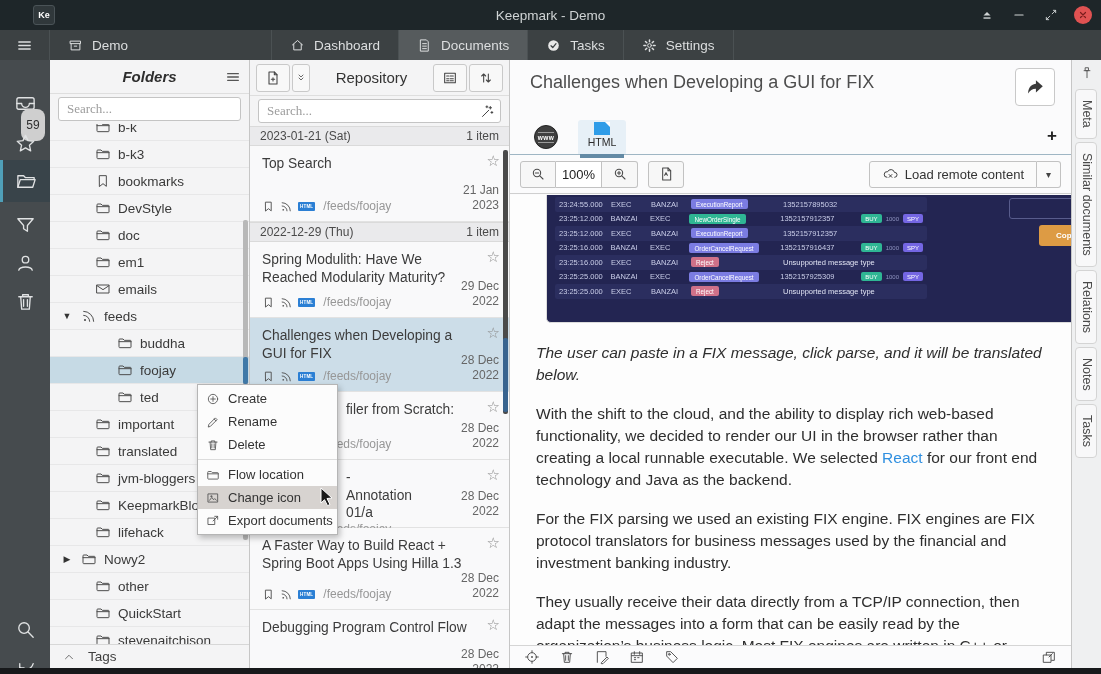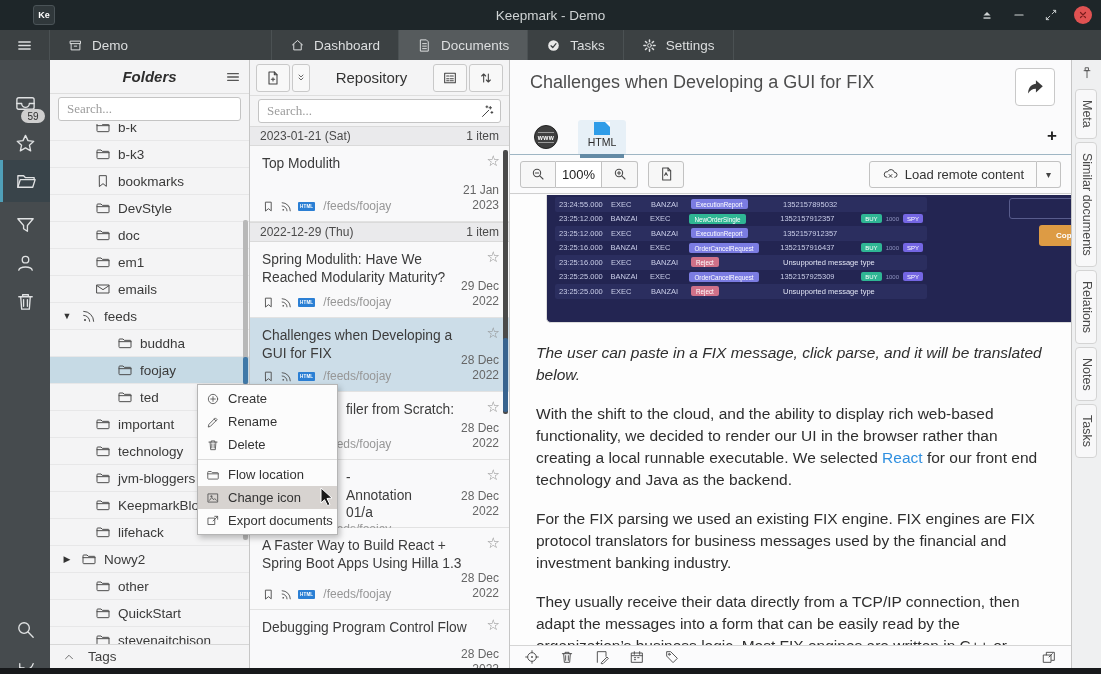--- a/index.html
+++ b/index.html
@@ -18,21 +18,21 @@
   .navham{width:50px;display:flex;align-items:center;justify-content:center;border-right:1px solid #4b5153}
   .navitem{display:flex;align-items:center;gap:9px;padding:0 18px;font-size:13.5px;border-right:1px solid #4b5153}
   .navitem svg{width:15px;height:15px}
   .nav-demo{width:222px}
   .navitem.active{background:#565b5d}
   
   .rail{position:absolute;left:0;top:60px;width:50px;height:614px;background:#464b4e;color:#e0e2e3}
   .railitem{position:absolute;left:0;width:50px;height:42px;display:flex;align-items:center;justify-content:center}
   .railitem svg{width:23px;height:23px;stroke-width:1.4}
   .railitem.activeitem{background:#39444a;border-left:3px solid #4f9fb8;height:42px}
-  .railbadge{position:absolute;left:21px;top:49px;min-width:24px;height:14px;background:#cfcfcf;color:#2f2f2f;border-radius:8px;font-size:10px;display:flex;align-items:center;justify-content:center;padding:0 4px}
+  .railbadge{position:absolute;left:21px;top:49px;min-width:24px;height:32px;background:#cfcfcf;color:#2f2f2f;border-radius:8px;font-size:12px;display:flex;align-items:center;justify-content:center;padding:0 4px}
   
   .panel{position:absolute;top:60px;height:614px;background:#f4f4f5;border-right:1px solid #c6c6c6}
   .phead{height:34px;display:flex;align-items:center;border-bottom:1px solid #dedede;position:relative}
   .searchwrap{height:30px;padding:3px 8px}
   .searchwrap input{width:100%;height:24px;border:1px solid #c4c4c4;border-radius:3px;background:#fff;padding:0 8px;font-size:13px;color:#333;font-family:Liberation Serif, serif;outline:none}
   .searchwrap input::placeholder{color:#9d9d9d}
   
   .folders{left:50px;width:200px}
   .folders .phead{justify-content:center}
   .ftitle{font-size:15px;font-weight:bold;font-style:italic;color:#2e2e2e}
@@ -504,21 +504,21 @@
           <svg class="ic fic">
             <use href="#i-folder"></use>
           </svg>
           <span>important</span>
         </div>
       <div class="frow lvl1">
           <span class="exp"></span>
           <svg class="ic fic">
             <use href="#i-folder"></use>
           </svg>
-          <span>technology</span>
+          <span>translated</span>
         </div>
       <div class="frow lvl1">
           <span class="exp"></span>
           <svg class="ic fic">
             <use href="#i-folder"></use>
           </svg>
           <span>jvm-bloggers</span>
         </div>
       <div class="frow lvl1">
           <span class="exp"></span>
@@ -602,21 +602,21 @@
       <svg class="ic wand" style="width:15px;height:15px">
           <use href="#i-wand"></use>
         </svg>
     </div>
     <div class="rlist">
       <div class="rsec">
           <span>2023-01-21 (Sat)</span>
           <span>1 item</span>
         </div>
       <div class="ritem">
-        <div class="rtitle">Top Modulith</div>
+        <div class="rtitle">Top Search</div>
         <span class="rstar">☆</span>
         <div class="rmeta">
             <svg class="ic mic">
               <use href="#i-bookmark"></use>
             </svg>
             <svg class="ic mic">
               <use href="#i-rss"></use>
             </svg>
             <span class="htmlb">HTML</span>
             <span class="rpath">/feeds/foojay</span>

